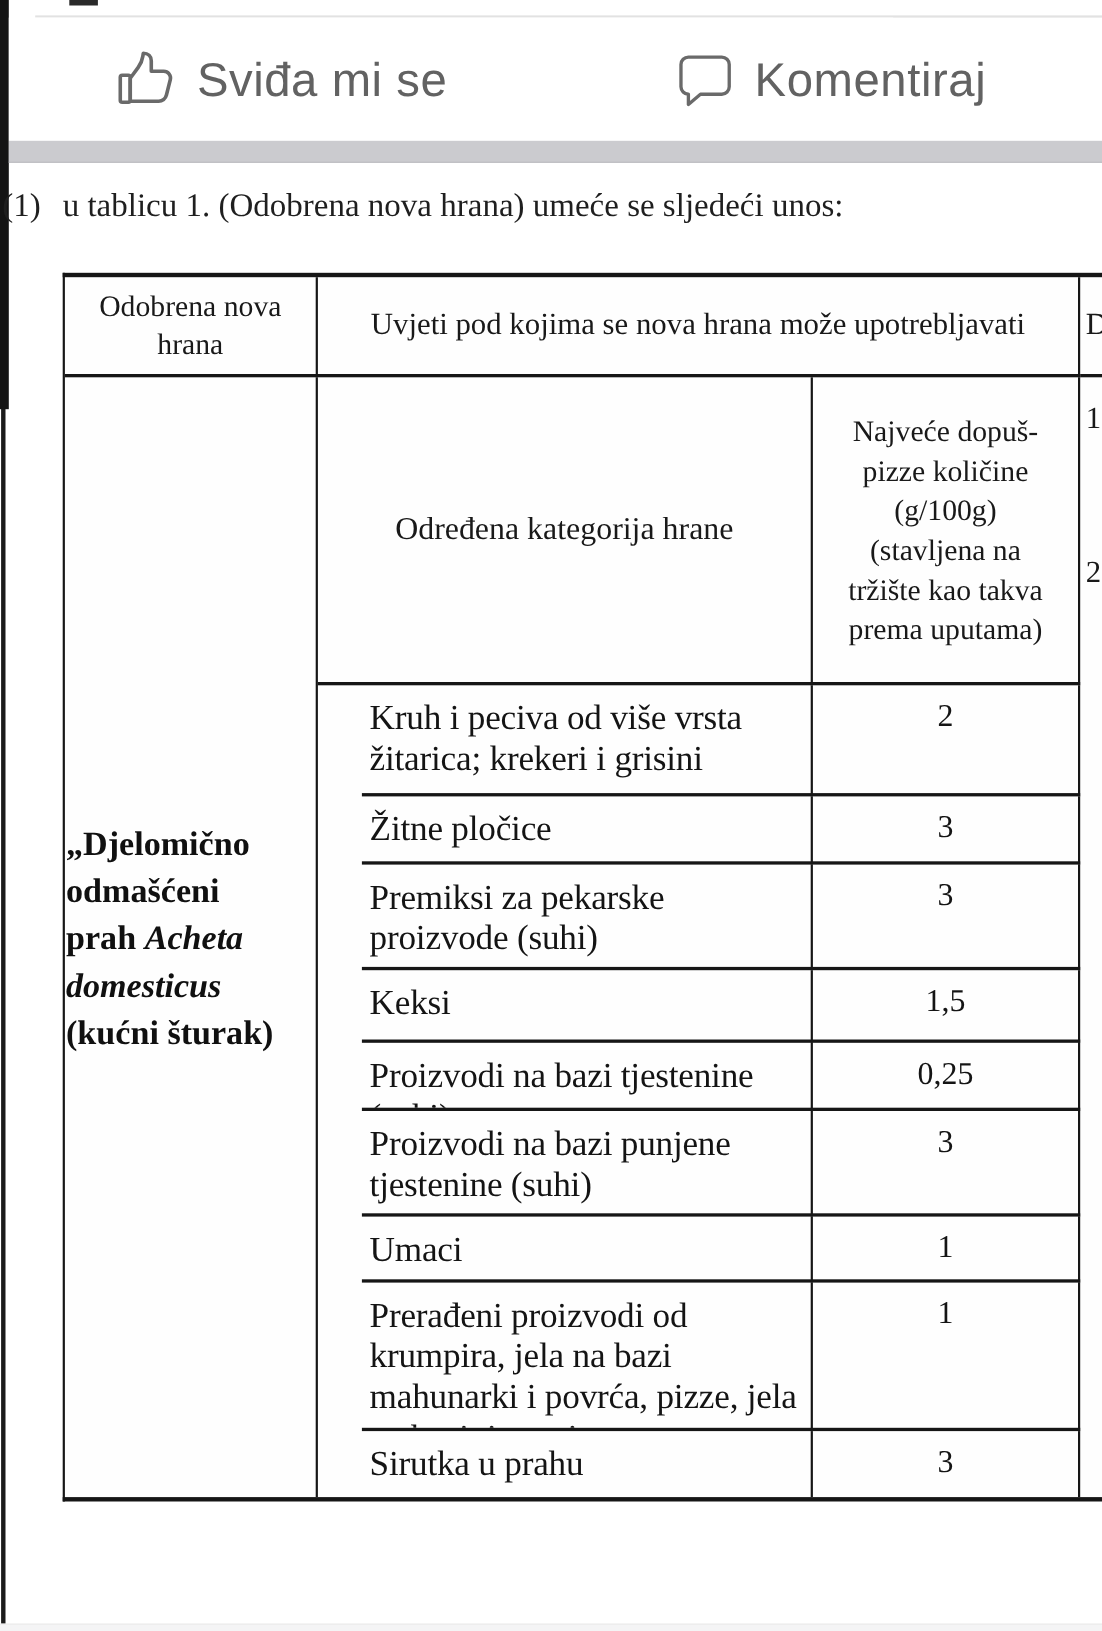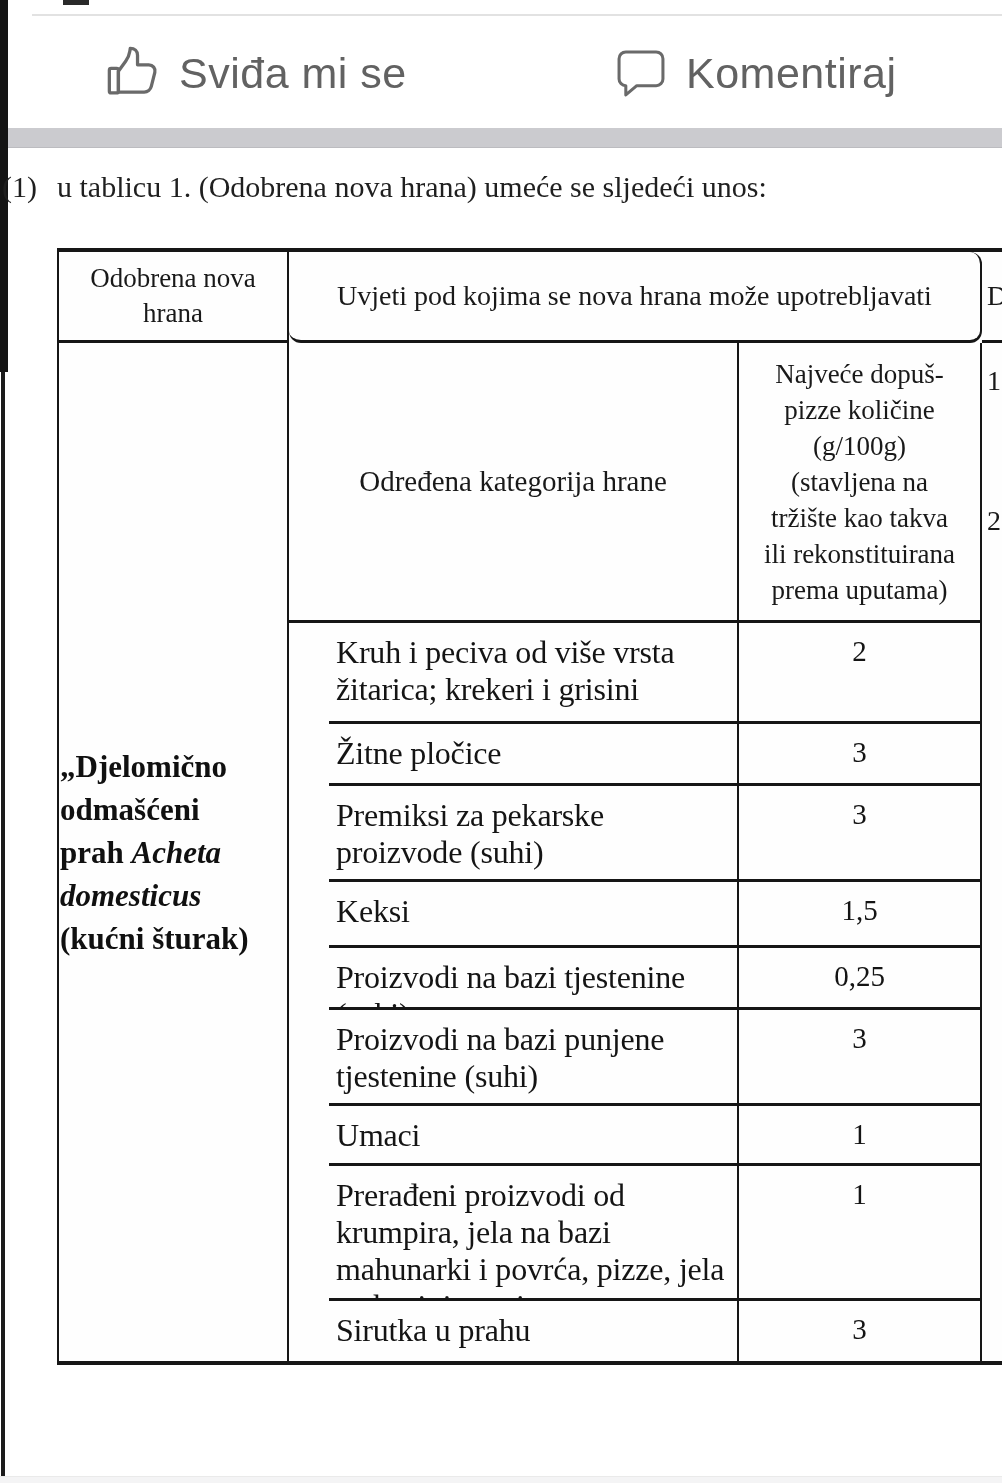--- a/index.html
+++ b/index.html
@@ -95,40 +95,39 @@
 <div class="divider-band"></div>
 
 <div class="intro-line">
   <span class="intro-marker">(1)</span>
   <span class="intro-text">u tablicu 1. (Odobrena nova hrana) umeće se sljedeći unos:</span>
 </div>
 
 <div class="doc-table">
 
   <div class="cell center hdr" style="grid-column:1;grid-row:1;">Odobrena nova hrana</div>
-  <div class="cell center hdr-wide" style="grid-column:2 / 4;grid-row:1;border-radius:12px;">Uvjeti pod kojima se nova hrana može upotrebljavati</div>
+  <div class="cell center hdr-wide" style="grid-column:2 / 4;grid-row:1;">Uvjeti pod kojima se nova hrana može upotrebljavati</div>
   <div class="cell no-right cutcol cut-hdr" style="grid-column:4;grid-row:1;">D</div>
 
   <div class="cell no-bottom novel-cell" style="grid-column:1;grid-row:2 / 12;">
     <div class="bline">„Djelomično</div>
     <div class="bline">odmašćeni</div>
     <div class="bline"><span>prah </span><span class="it">Acheta</span></div>
     <div class="bline it">domesticus</div>
     <div class="bline">(kućni šturak)</div>
   </div>
 
   <div class="cell center hdr" style="grid-column:2;grid-row:2;font-size:29px;">Određena kategorija hrane</div>
   <div class="cell" style="grid-column:3;grid-row:2;">
     <div class="tall-hdr-lines">
       <div>Najveće dopuš-</div>
       <div>pizze količine</div>
       <div>(g/100g)</div>
       <div>(stavljena na</div>
       <div>tržište kao takva</div>
-      <div>ili rekonstituirana</div>
       <div>prema uputama)</div>
     </div>
   </div>
   <div class="cell no-right no-bottom" style="grid-column:4;grid-row:2 / 12;">
     <div class="cut-item cut-item-1">1</div>
     <div class="cut-item cut-item-2">2</div>
   </div>
 
   <div class="cell cat" style="grid-column:2;grid-row:3;">Kruh i peciva od više vrsta žitarica; krekeri i grisini</div>
   <div class="cell amt" style="grid-column:3;grid-row:3;">2</div>

